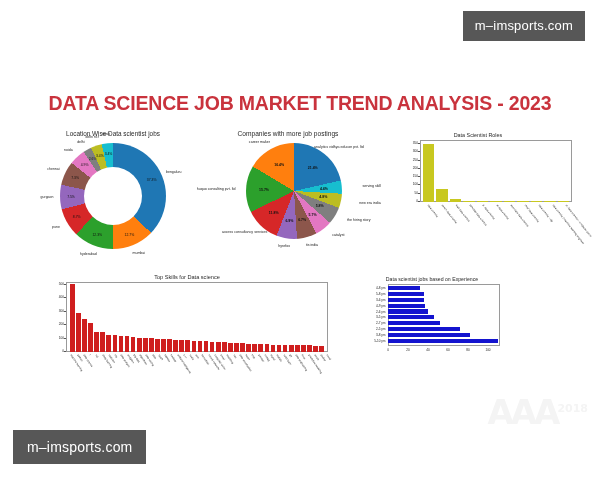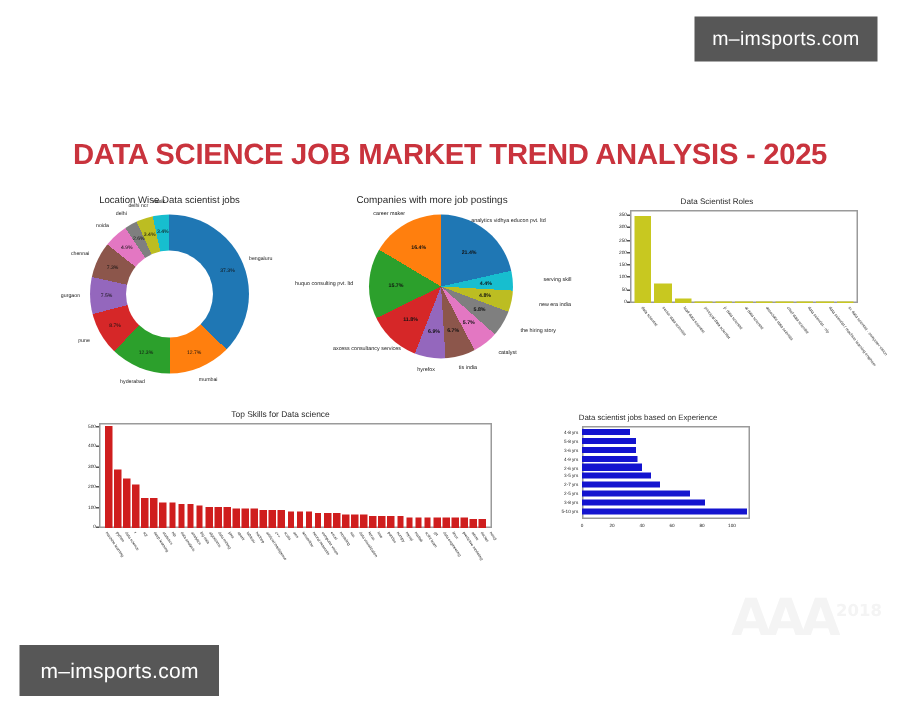--- a/index.html
+++ b/index.html
@@ -171,21 +171,21 @@
 </style>
 </head>
 <body>
 
 <div class="wm-badge wm-top">m–imsports.com</div>
 <div class="wm-badge wm-bottom">m–imsports.com</div>
 <div class="wm-ghost">
   <span>AAA</span><small>2018</small>
 </div>
 
-<div class="dash-title">DATA SCIENCE JOB MARKET TREND ANALYSIS - 2025</div>
+<div class="dash-title">DATA SCIENCE JOB MARKET TREND ANALYSIS - 2023</div>
 
 <div class="panel" id="donut-panel">
   <div class="panel-title">Location Wise Data scientist jobs</div>
   <div class="donut-wrap">
     <div class="donut" id="donut-ring" style="background: conic-gradient(rgb(31, 119, 180) 0deg, rgb(31, 119, 180) 134.15deg, rgb(255, 127, 14) 134.15deg, rgb(255, 127, 14) 179.82deg, rgb(44, 160, 44) 179.82deg, rgb(44, 160, 44) 224.06deg, rgb(214, 39, 40) 224.06deg, rgb(214, 39, 40) 255.34deg, rgb(148, 103, 189) 255.34deg, rgb(148, 103, 189) 282.32deg, rgb(140, 86, 75) 282.32deg, rgb(140, 86, 75) 308.57deg, rgb(227, 119, 194) 308.57deg, rgb(227, 119, 194) 326.19deg, rgb(127, 127, 127) 326.19deg, rgb(127, 127, 127) 335.54deg, rgb(188, 189, 34) 335.54deg, rgb(188, 189, 34) 347.77deg, rgb(23, 190, 207) 347.77deg, rgb(23, 190, 207) 360deg);"></div>
     <div class="donut-hole">
         <i></i>
       </div>
     <div id="donut-labels">
         <div class="dpct" style="left: 133.682px; top: 40.6385px;">37.3%</div>

